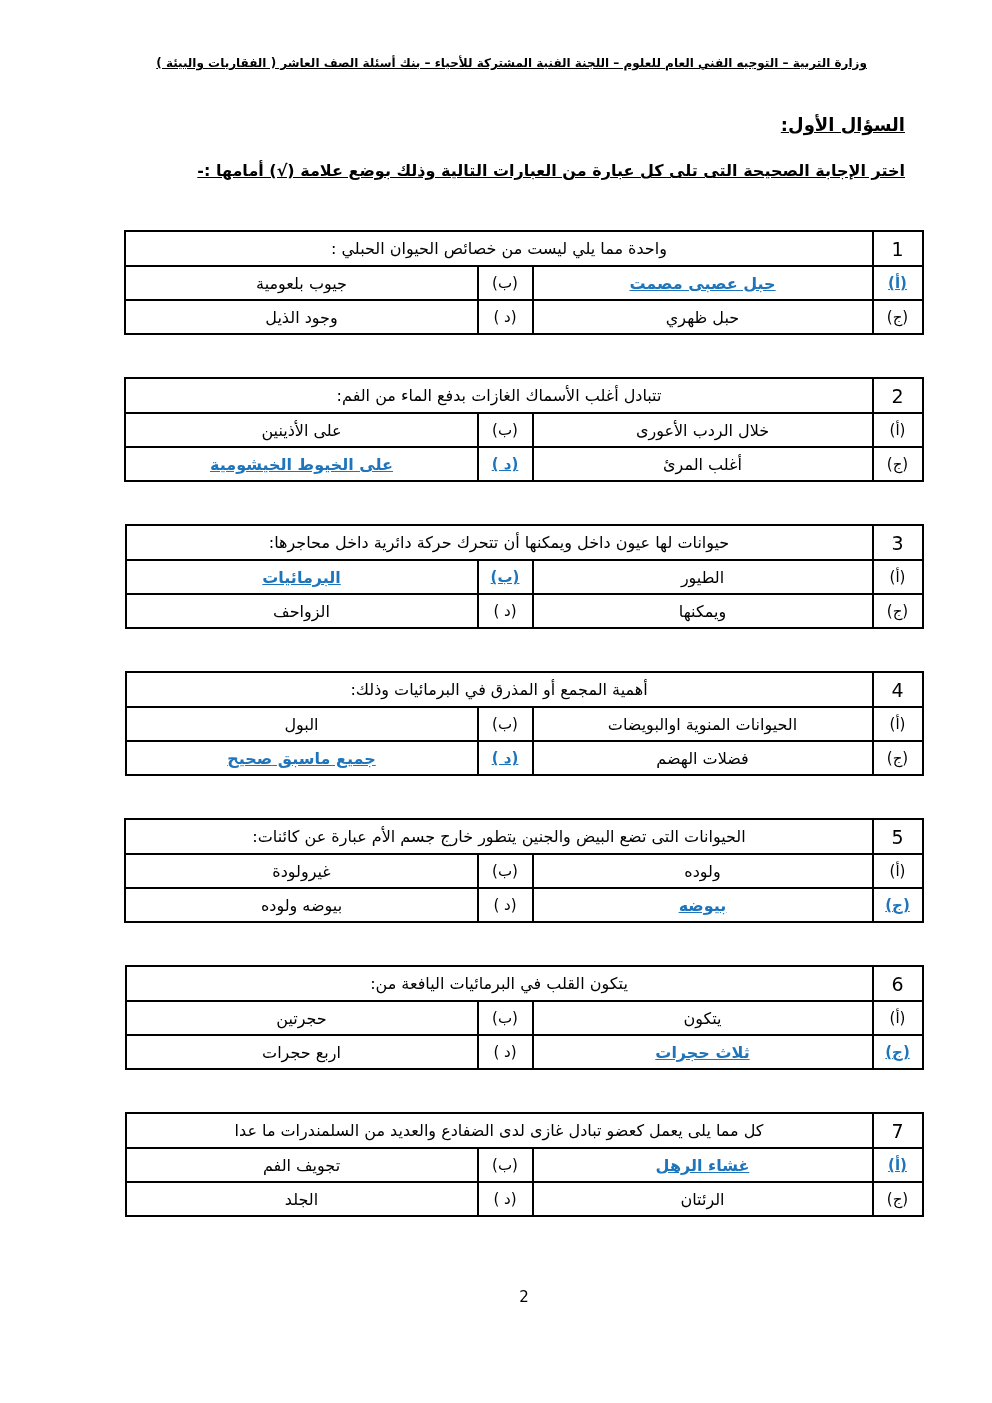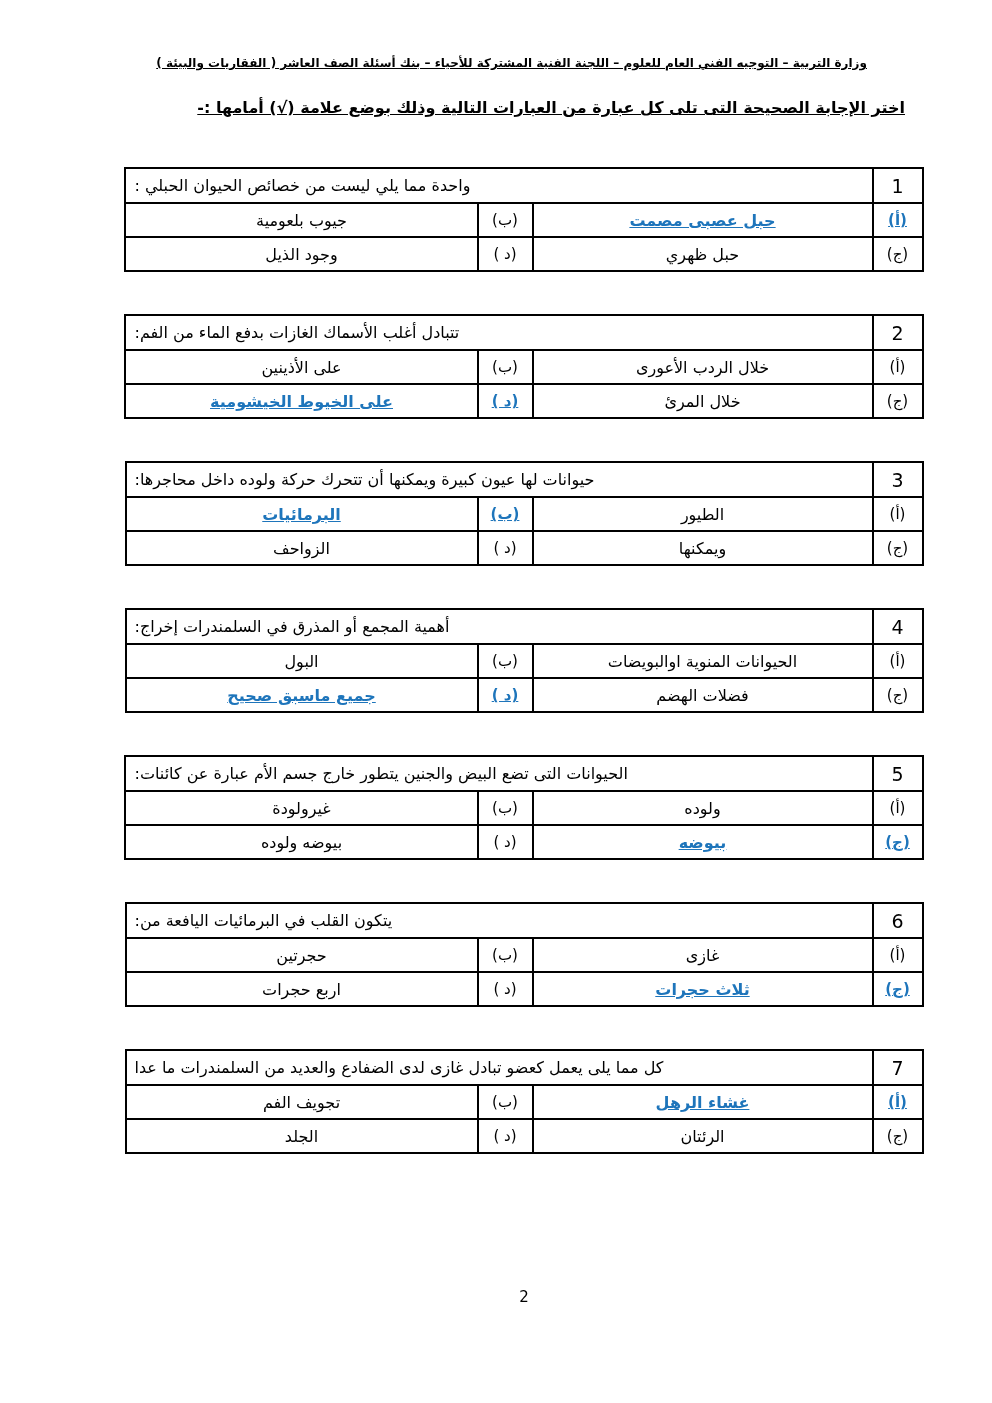--- a/index.html
+++ b/index.html
@@ -21,32 +21,33 @@
     margin:26px 87px 0 80px; text-align:right;
     font-size:16px; font-weight:bold; text-decoration:underline;
   }
   table.q-table {
     width:797px; margin:42px auto 0; border-collapse:collapse;
     table-layout:fixed; font-size:16px;
   }
   table.q-table.first { margin-top:50px; }
   table.q-table td { border:2px solid #000; vertical-align:middle; overflow:hidden; }
   td.num   { text-align:center; font-size:19px; height:31px; }
-  td.qtext { text-align:left; padding:0 8px; }
+  td.qtext { text-align:center; padding:0 8px; }
   td.letter{ text-align:center; font-size:15px; height:30px; }
   td.opt   { text-align:center; padding:0 8px; }
   .correct { color:var(--accent,#1E75BB); font-weight:bold; text-decoration:underline; }
   .page-number { position:absolute; top:1288px; left:0; right:0; text-align:center; font-size:15px; direction:ltr; }
 </style>
 </head>
 <body>
 
 <div class="page">
 
   <div class="doc-header">وزارة التربية – التوجيه الفني العام للعلوم – اللجنة الفنية المشتركة للأحياء – بنك أسئلة الصف العاشر  ( الفقاريات والبيئة )</div>
+  <div class="section-title">السؤال الأول:</div>
   <div class="instruction">اختر الإجابة الصحيحة التى تلى كل عبارة من العبارات التالية وذلك بوضع علامة (√) أمامها :-</div>
 
   <table class="q-table first">
     <colgroup>
         <col style="width:50px">
         <col style="width:340px">
         <col style="width:55px">
         <col style="width:352px">
       </colgroup>
     <tbody>
@@ -82,38 +83,38 @@
       <td class="qtext" colspan="3">تتبادل أغلب الأسماك الغازات بدفع الماء من الفم:</td>
     </tr>
     <tr>
       <td class="letter">(أ)</td>
       <td class="opt">خلال الردب الأعورى</td>
       <td class="letter">(ب)</td>
       <td class="opt">على الأذينين</td>
     </tr>
     <tr>
       <td class="letter">(ج)</td>
-      <td class="opt">خلال المرئ</td>
+      <td class="opt">أغلب المرئ</td>
       <td class="letter correct">(د )</td>
       <td class="opt correct">على الخيوط الخيشومية</td>
     </tr>
   </tbody>
     </table>
 
   <table class="q-table">
     <colgroup>
         <col style="width:50px">
         <col style="width:340px">
         <col style="width:55px">
         <col style="width:352px">
       </colgroup>
     <tbody>
         <tr>
       <td class="num">3</td>
-      <td class="qtext" colspan="3">حيوانات لها عيون كبيرة  ويمكنها أن تتحرك حركة ولوده داخل محاجرها:</td>
+      <td class="qtext" colspan="3">حيوانات لها عيون داخل  ويمكنها أن تتحرك حركة دائرية داخل محاجرها:</td>
     </tr>
     <tr>
       <td class="letter">(أ)</td>
       <td class="opt">الطيور</td>
       <td class="letter correct">(ب)</td>
       <td class="opt correct">البرمائيات</td>
     </tr>
     <tr>
       <td class="letter">(ج)</td>
       <td class="opt">ويمكنها</td>
@@ -126,21 +127,21 @@
   <table class="q-table">
     <colgroup>
         <col style="width:50px">
         <col style="width:340px">
         <col style="width:55px">
         <col style="width:352px">
       </colgroup>
     <tbody>
         <tr>
       <td class="num">4</td>
-      <td class="qtext" colspan="3">أهمية المجمع أو المذرق في السلمندرات إخراج:</td>
+      <td class="qtext" colspan="3">أهمية المجمع أو المذرق في البرمائيات وذلك:</td>
     </tr>
     <tr>
       <td class="letter">(أ)</td>
       <td class="opt">الحيوانات المنوية اوالبويضات</td>
       <td class="letter">(ب)</td>
       <td class="opt">البول</td>
     </tr>
     <tr>
       <td class="letter">(ج)</td>
       <td class="opt">فضلات الهضم</td>
@@ -184,21 +185,21 @@
         <col style="width:55px">
         <col style="width:352px">
       </colgroup>
     <tbody>
         <tr>
       <td class="num">6</td>
       <td class="qtext" colspan="3">يتكون القلب في البرمائيات اليافعة من:</td>
     </tr>
     <tr>
       <td class="letter">(أ)</td>
-      <td class="opt">غازى</td>
+      <td class="opt">يتكون</td>
       <td class="letter">(ب)</td>
       <td class="opt">حجرتين</td>
     </tr>
     <tr>
       <td class="letter correct">(ج)</td>
       <td class="opt correct">ثلاث حجرات</td>
       <td class="letter">(د )</td>
       <td class="opt">اربع حجرات</td>
     </tr>
   </tbody>

